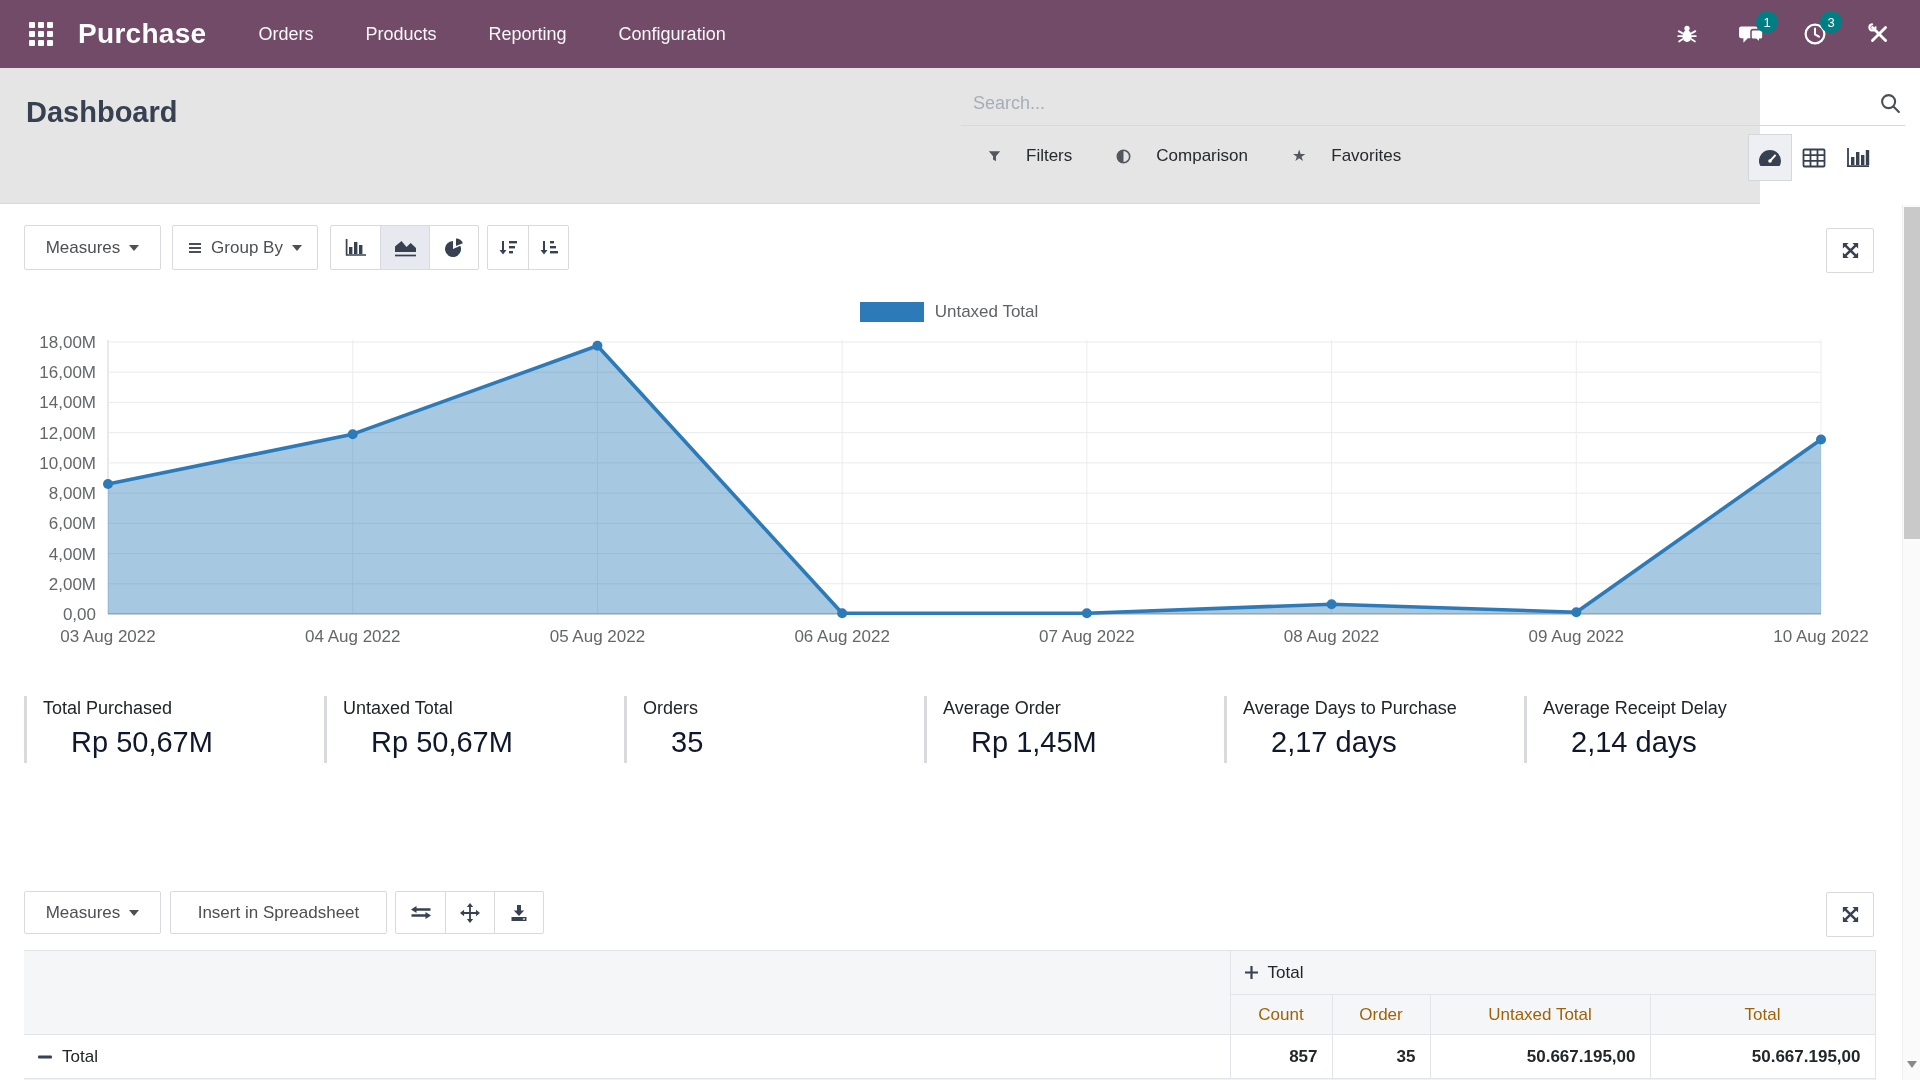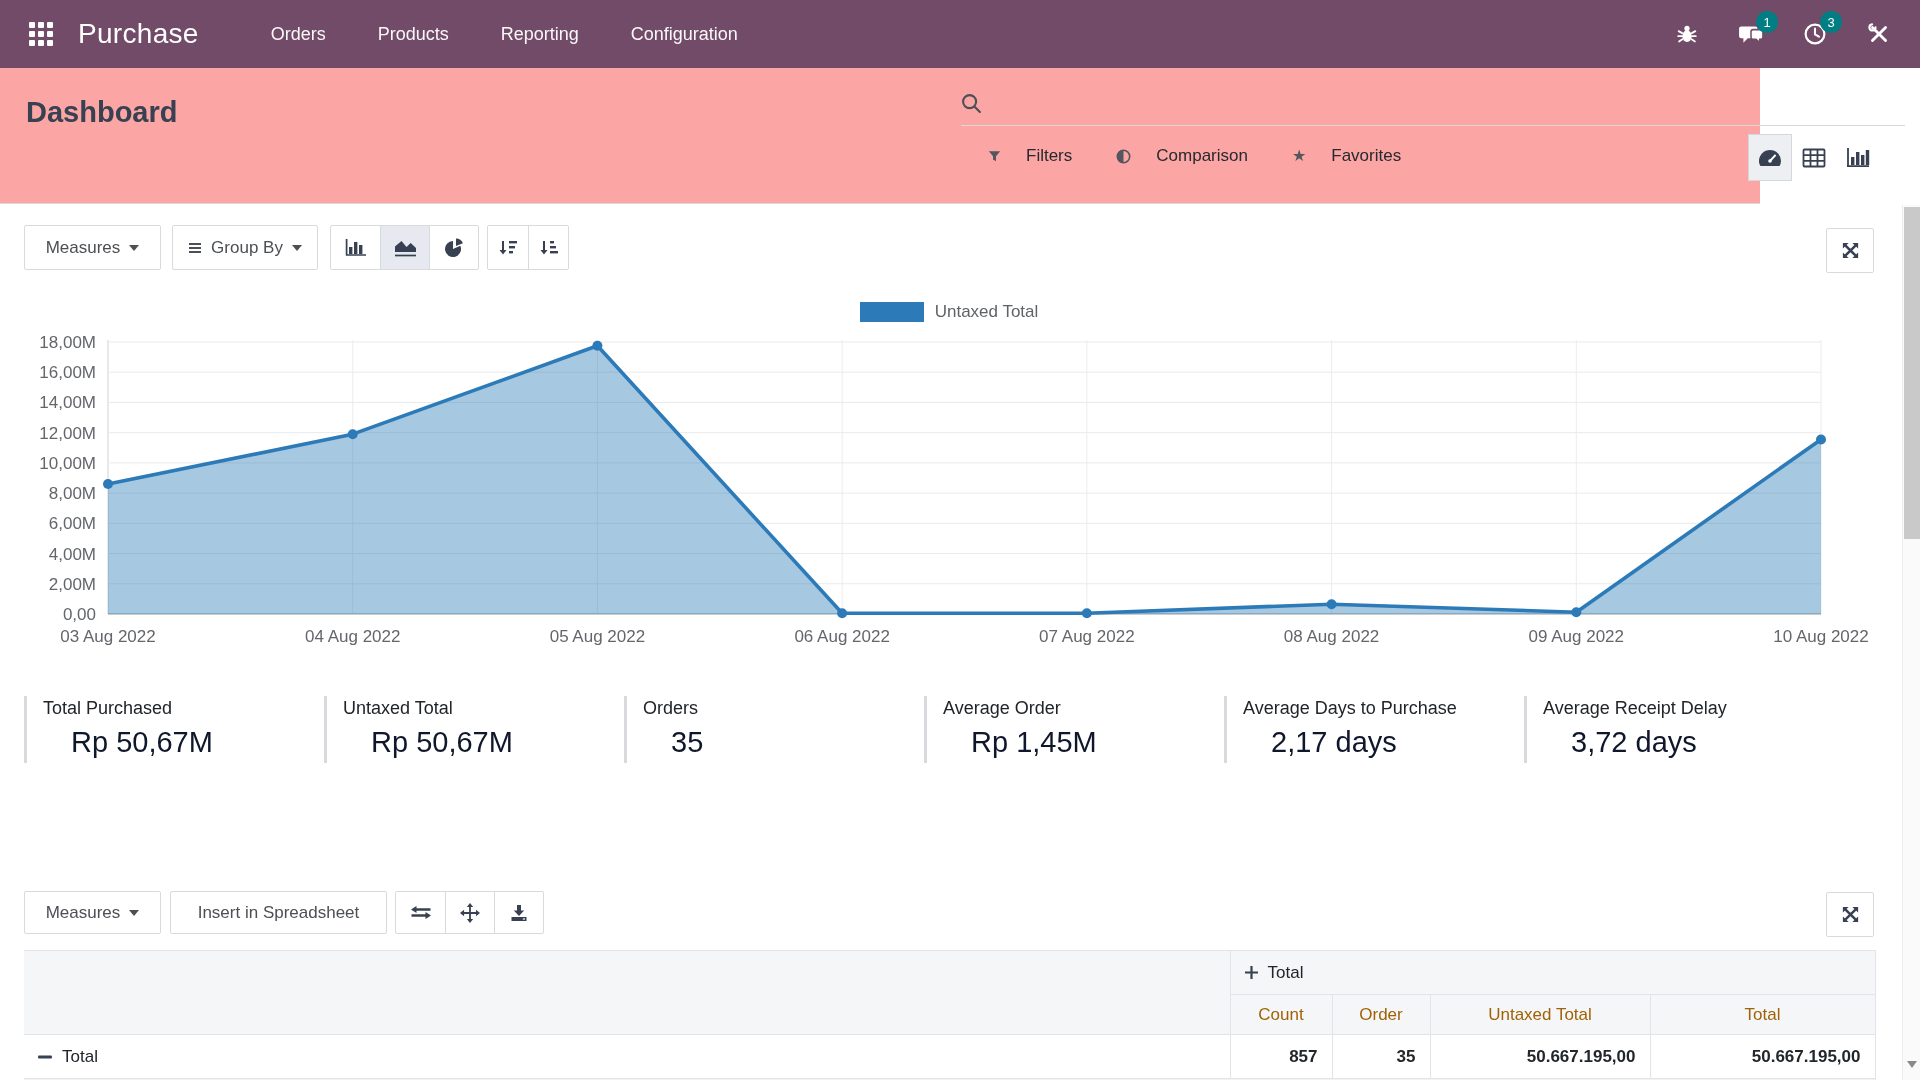--- a/index.html
+++ b/index.html
@@ -5,33 +5,33 @@
   * { margin:0; padding:0; box-sizing:border-box; }
   html,body { width:1920px; height:1080px; overflow:hidden; background:#fff;
               font-family:"Liberation Sans", sans-serif; position:relative; }
 
   
   .navbar { position:absolute; top:0; left:0; width:1920px; height:68px;
             background:#714B67; display:flex; align-items:center;
             justify-content:space-between; padding:0 28px; color:#fff; }
   .nav-left { display:flex; align-items:center; }
   .apps-btn { width:26px; height:26px; margin-right:24px; cursor:pointer; display:flex; align-items:center; }
-  .brand { font-size:28px; font-weight:400; letter-spacing:.3px; margin-right:72px; cursor:pointer; }
+  .brand { font-size:28px; font-weight:700; letter-spacing:.3px; margin-right:52px; cursor:pointer; }
   .nav-menu { display:flex; gap:52px; font-size:18px; }
   .nav-item { cursor:pointer; color:rgba(255,255,255,.96); }
   .nav-right { display:flex; align-items:center; gap:38px; }
   .nav-ic { position:relative; width:26px; height:26px; display:flex; align-items:center;
             justify-content:center; cursor:pointer; color:#fff; }
   .badge { position:absolute; top:-10px; right:-14px; background:#017E84; color:#fff;
            font-size:13px; min-width:22px; height:22px; border-radius:11px;
            display:flex; align-items:center; justify-content:center; padding:0 5px; }
 
   
   .control-panel { position:absolute; top:68px; left:0; width:1760px; height:136px;
-                   background:#fca5a5; border-bottom:1px solid #d9d9d9; }
+                   background:#e5e5e5; border-bottom:1px solid #d9d9d9; }
   .page-title { position:absolute; left:26px; top:28px; font-size:29px; color:#374151; }
   .search-bar { position:absolute; left:961px; top:14px; width:944px; height:44px;
                 border-bottom:1px solid #d9d9d9; display:flex; align-items:center; }
   .facet { display:flex; align-items:stretch; height:33px; border:1px solid #a9acb3; background:#fff; }
   .facet-icon-box { width:30px; background:#714B67; color:#fff; display:flex;
                     align-items:center; justify-content:center; }
   .facet-label { display:flex; align-items:center; padding:0 8px 0 12px; font-size:17px; color:#212529; white-space:nowrap; }
   .facet-remove { display:flex; align-items:center; padding:0 12px 0 4px; font-size:17px;
                   font-weight:700; color:#374151; cursor:pointer; }
   .search-input { flex:1; border:none; outline:none; font-size:18px; padding:0 12px; color:#212529; background:transparent; }
@@ -154,20 +154,21 @@
         <circle cx="5" cy="5" r="2.8" stroke-width="2" stroke-dasharray="12.5 5.5"></circle>
       </svg>
     </div>
   </div>
 </header>
 
 <section class="control-panel">
   <h1 class="page-title">Dashboard</h1>
 
   <div class="search-bar">
+    <input class="search-input" placeholder="Search..." style="">
     <span class="search-glass">
       <svg width="21" height="21" viewBox="0 0 20 20" fill="none" stroke="#4c4f54" stroke-width="2" stroke-linecap="round">
         <circle cx="8.2" cy="8.2" r="6.2"></circle>
           <path d="M13 13 18 18"></path>
       </svg>
     </span>
   </div>
 
   <div class="filter-menus">
     <div class="fmenu">
@@ -366,21 +367,21 @@
   <div class="kpi-card">
     <div class="kpi-label">Average Order</div>
     <div class="kpi-value">Rp 1,45M</div>
   </div>
   <div class="kpi-card">
     <div class="kpi-label">Average Days to Purchase</div>
     <div class="kpi-value">2,17 days</div>
   </div>
   <div class="kpi-card">
     <div class="kpi-label">Average Receipt Delay</div>
-    <div class="kpi-value">3,72 days</div>
+    <div class="kpi-value">2,14 days</div>
   </div>
 </div>
 
 <button class="btn" style="left:24px; top:891px; width:137px; height:43px;">
   <span>Measures</span>
   <svg width="10" height="6" viewBox="0 0 10 6">
       <polygon points="0,0 10,0 5,6" fill="currentColor"></polygon>
     </svg>
 </button>
 <button class="btn" style="left:170px; top:891px; width:217px; height:43px;">

